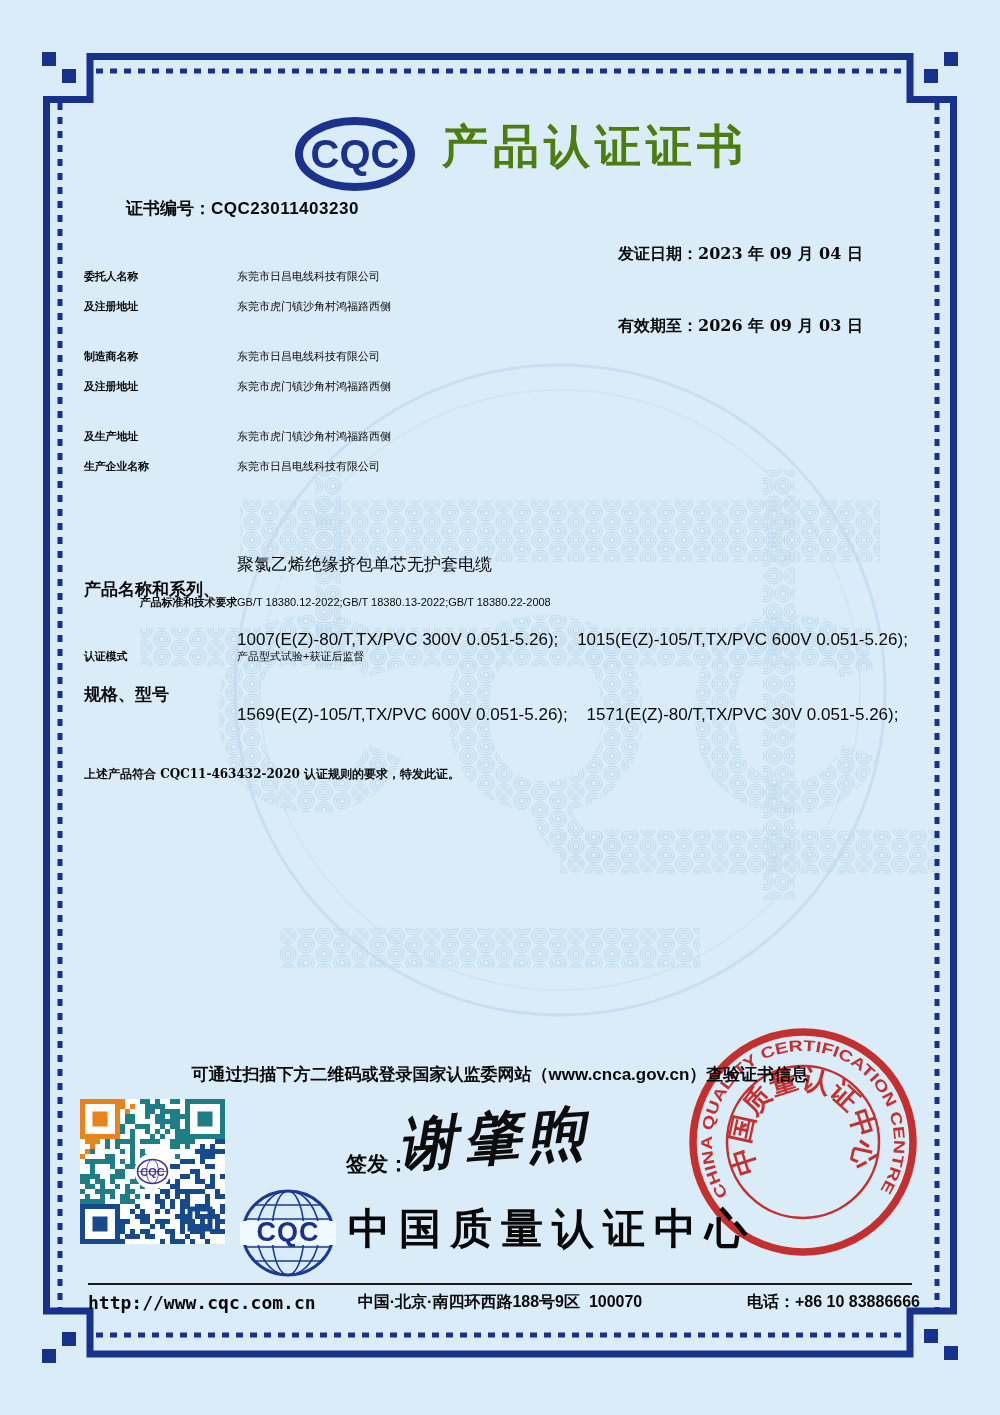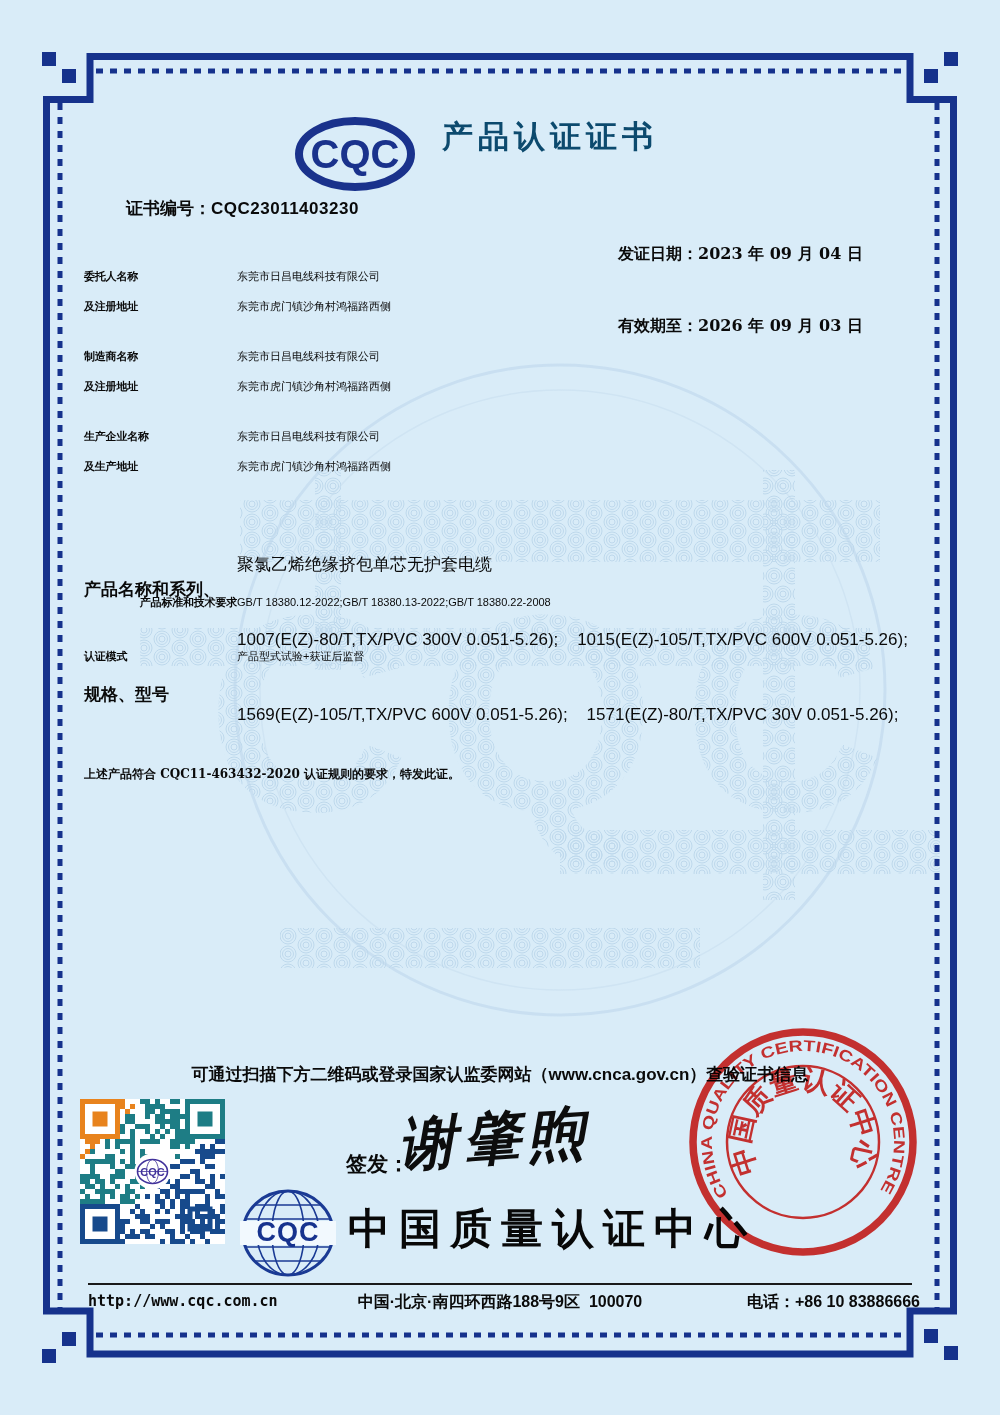--- a/index.html
+++ b/index.html
@@ -5,22 +5,22 @@
   html,body{margin:0;padding:0;}
   body{
     width:1000px;height:1415px;position:relative;overflow:hidden;
     background:#d9ecf8;
     font-family:"Liberation Sans", sans-serif;
     color:#0a0a0a;
   }
   .abs{position:absolute;}
   
   .page-title{
-    left:442px;top:116px;font-size:31px;font-weight:900;letter-spacing:5px;
-    color:#0c4a6e;font-family:"Liberation Sans", sans-serif;
+    left:442px;top:116px;font-size:46px;font-weight:900;letter-spacing:5px;
+    color:#4d7c0f;font-family:"Liberation Sans", sans-serif;
   }
   .cert-no{left:126px;top:197px;font-size:17px;font-weight:700;}
   .cert-no .k{font-family:"DejaVu Serif", serif;}
   .cert-no .v{font-family:"Liberation Sans", sans-serif;letter-spacing:.5px;margin-top:6px;}
   .dates{left:618px;top:194px;font-size:16px;font-weight:700;line-height:24px;
          font-family:"DejaVu Serif", serif;white-space:pre;}
   
   .row{left:84px;font-size:11px;line-height:19px;}
   .row .line{margin-bottom:11px;white-space:pre;}
   .lbl{display:inline-block;width:153px;font-weight:700;letter-spacing:-.2px;}
@@ -33,21 +33,21 @@
   .verify-note{left:90px;top:1063px;width:820px;text-align:center;font-size:17px;font-weight:600;}
   .sign-label{left:336px;top:1150px;font-size:21px;font-weight:700;font-family:"DejaVu Serif", serif;margin-left:10px;}
   .signature{
     left:398px;top:1100px;font-size:58px;font-weight:600;font-style:italic;
     font-family:"DejaVu Serif", serif;transform:rotate(-4deg);letter-spacing:6px;color:#0d0d0d;
   }
   .org-name{left:348px;top:1201px;font-size:42px;letter-spacing:9px;font-weight:600;
             font-family:"DejaVu Serif", serif;color:#080808;}
   
   .footer-line{left:88px;top:1283px;width:824px;height:2px;background:#1a1a1a;}
-  .footer-url{left:88px;top:1292px;font-size:15px;font-weight:700;
+  .footer-url{left:88px;top:1292px;font-size:18px;font-weight:700;
               font-family:"DejaVu Sans Mono", monospace;}
   .footer-address{left:250px;top:1292px;width:500px;text-align:center;font-size:16px;
                   font-weight:600;white-space:pre;}
   .footer-phone{right:80px;top:1292px;font-size:16px;font-weight:600;white-space:pre;}
   
   #watermark{left:0;top:0;z-index:0;}
   #frame{left:0;top:0;z-index:1;pointer-events:none;}
   .content{z-index:2;}
   #seal{left:687px;top:1026px;z-index:3;opacity:.93;mix-blend-mode:multiply;}
 </style>
@@ -154,22 +154,22 @@
   <div class="line"><span class="lbl">委托人名称</span><span>东莞市日昌电线科技有限公司</span></div>
   <div class="line"><span class="lbl">及注册地址</span><span>东莞市虎门镇沙角村鸿福路西侧</span></div>
 </div>
 
 <div class="abs content row" style="top:347px">
   <div class="line"><span class="lbl">制造商名称</span><span>东莞市日昌电线科技有限公司</span></div>
   <div class="line"><span class="lbl">及注册地址</span><span>东莞市虎门镇沙角村鸿福路西侧</span></div>
 </div>
 
 <div class="abs content row" style="top:427px">
+  <div class="line"><span class="lbl">及生产地址</span><span>东莞市虎门镇沙角村鸿福路西侧</span></div>
   <div class="line"><span class="lbl">生产企业名称</span><span>东莞市日昌电线科技有限公司</span></div>
-  <div class="line"><span class="lbl">及生产地址</span><span>东莞市虎门镇沙角村鸿福路西侧</span></div>
 </div>
 
 <div class="abs content plabel">
   <div>产品名称和系列、</div>
   <div>规格、型号</div>
 </div>
 <div class="abs content pvalue">
   <div>聚氯乙烯绝缘挤包单芯无护套电缆</div>
   <div>1007(E(Z)-80/T,TX/PVC 300V 0.051-5.26);    1015(E(Z)-105/T,TX/PVC 600V 0.051-5.26);</div>
   <div>1569(E(Z)-105/T,TX/PVC 600V 0.051-5.26);    1571(E(Z)-80/T,TX/PVC 30V 0.051-5.26);</div>

